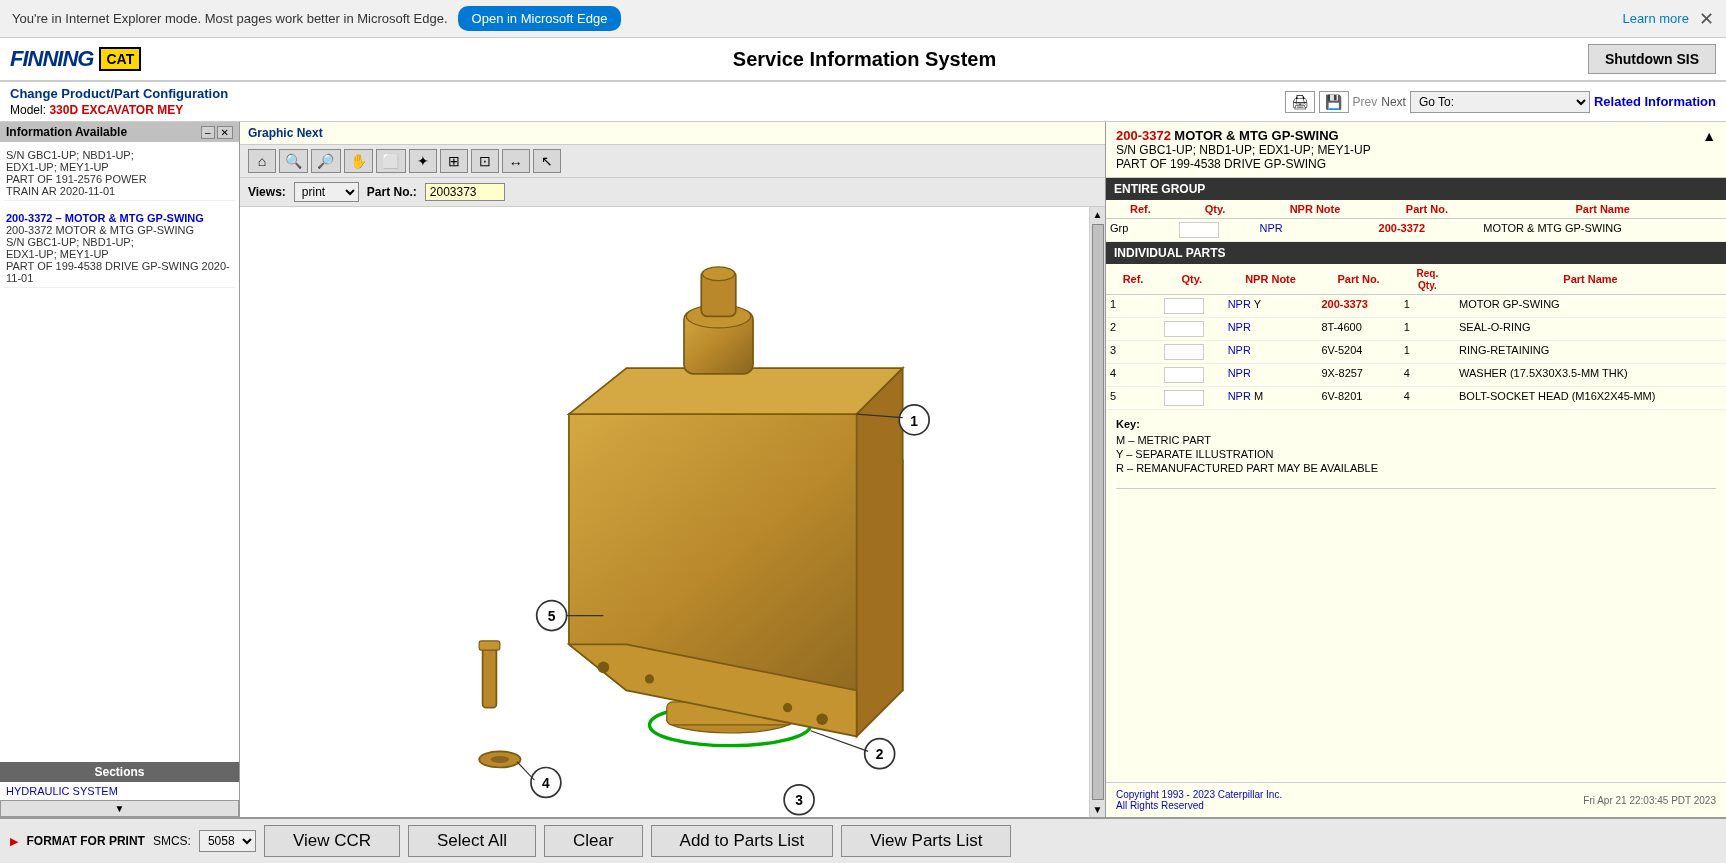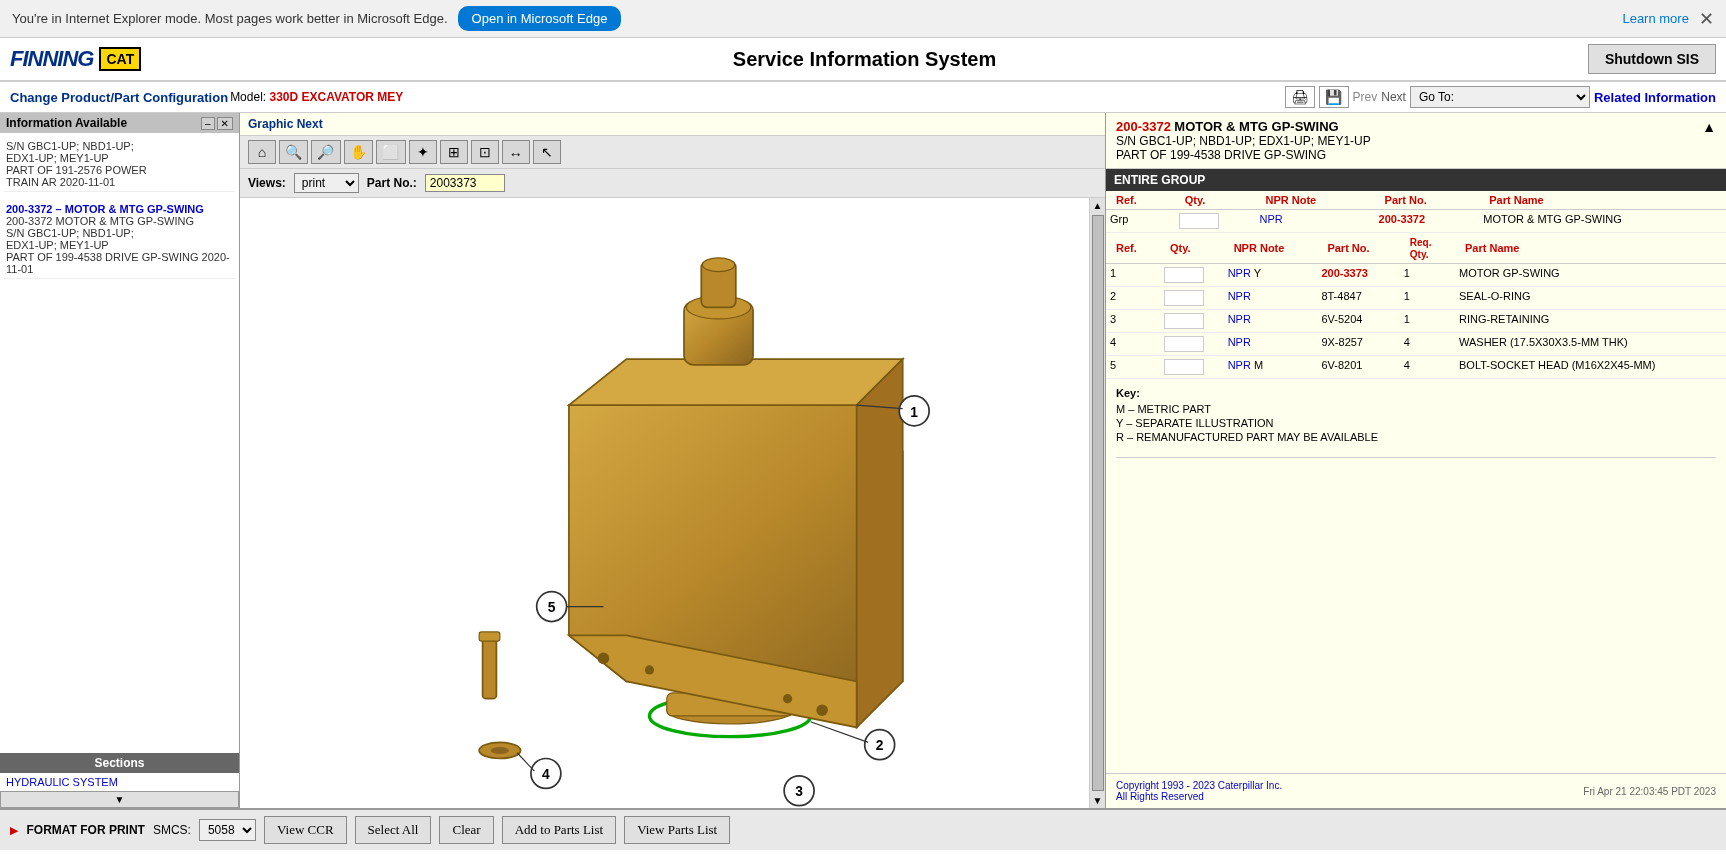--- a/index.html
+++ b/index.html
@@ -192,21 +192,21 @@
     .panel-collapse-btn { background: none; border: none; cursor: pointer; font-size: 14px; }
 
     .section-header {
       background: #333;
       color: #fff;
       font-weight: bold;
       font-size: 12px;
       padding: 4px 8px;
     }
     .parts-table { width: 100%; border-collapse: collapse; font-size: 11px; }
-    .parts-table th { background: #ffffee; color: #cc0000; font-weight: bold; padding: 3px 10px; text-align: left; border-bottom: 1px solid #ccc; font-size: 11px; }
+    .parts-table th { background: #ffffee; color: #cc0000; font-weight: bold; padding: 3px 10px; text-align: center; border-bottom: 1px solid #ccc; font-size: 11px; }
     .parts-table td { padding: 3px 4px; border-bottom: 1px solid #eee; vertical-align: top; }
     .npr-link { color: #0000cc; text-decoration: none; font-size: 11px; }
     .part-no-link { color: #cc0000; text-decoration: none; font-size: 11px; font-weight: bold; }
     .qty-input { width: 40px; border: 1px solid #ccc; font-size: 11px; padding: 1px; }
     .req-qty-header { color: #cc0000; font-weight: bold; font-size: 10px; }
 
     .key-section { padding: 8px 10px; font-size: 11px; }
     .key-title { font-weight: bold; margin-bottom: 4px; }
     .key-item { margin: 2px 0; }
     .copyright-section {
@@ -228,26 +228,25 @@
       border-top: 2px solid #999;
       padding: 6px 10px;
       display: flex;
       align-items: center;
       gap: 8px;
     }
     .format-label { font-size: 12px; font-weight: bold; }
     .smcs-label { font-size: 12px; }
     .smcs-select { font-size: 12px; padding: 2px 4px; border: 1px solid #888; }
     .bottom-btn {
-      padding: 5px 12px;
+      padding: 5px 28px;
       background: #e0e0e0;
       border: 1px solid #888;
-      font-size: 13px;
+      font-size: 17px;
       cursor: pointer;
-      font-family: Liberation Serif, serif;
     }
   </style>
 </head>
 <body>
 
 <div class="ie-banner">
   <div class="ie-banner-left">
     <span>You're in Internet Explorer mode. Most pages work better in Microsoft Edge.</span>
     <button class="ie-banner-btn">Open in Microsoft Edge</button>
   </div>
@@ -260,21 +259,21 @@
 <div class="top-header">
   <div class="logo-area">
     <span class="logo-finning">FINNING</span>
     <span class="logo-cat">CAT</span>
   </div>
   <span class="header-title">Service Information System</span>
   <button class="shutdown-btn">Shutdown SIS</button>
 </div>
 
 <div class="sub-header">
-  <div style="display:flex;gap:2px;">
+  <div style="display:flex;flex-direction:column;gap:2px;">
     <a href="#" class="change-product-link">Change Product/Part Configuration</a>
     <div>
       <span class="model-label">Model:</span>
       <span class="model-value">330D EXCAVATOR MEY</span>
     </div>
   </div>
   <div class="nav-icons">
     <button class="nav-icon-btn" title="Print">🖨</button>
     <button class="nav-icon-btn" title="Save">💾</button>
     <button class="nav-text-btn" style="color:#888;font-size:12px;">Prev</button>
@@ -436,20 +435,21 @@
         <tr>
           <td>Grp</td>
           <td><input type="text" class="qty-input" value="" style=""></td>
           <td><a href="#" class="npr-link">NPR</a></td>
           <td><a href="#" class="part-no-link">200-3372</a></td>
           <td>MOTOR &amp; MTG GP-SWING</td>
         </tr>
       </tbody>
     </table>
 
+    <div class="section-header">INDIVIDUAL PARTS</div>
     <table class="parts-table">
       <thead>
         <tr>
           <th>Ref.</th>
           <th>Qty.</th>
           <th>NPR Note</th>
           <th>Part No.</th>
           <th><span class="req-qty-header">Req.<br>Qty.</span></th>
           <th>Part Name</th>
         </tr>
@@ -460,21 +460,21 @@
           <td><input type="text" class="qty-input" value="" style=""></td>
           <td><a href="#" class="npr-link">NPR</a> Y</td>
           <td><a href="#" class="part-no-link">200-3373</a></td>
           <td>1</td>
           <td>MOTOR GP-SWING</td>
         </tr>
         <tr>
           <td>2</td>
           <td><input type="text" class="qty-input" value="" style=""></td>
           <td><a href="#" class="npr-link">NPR</a></td>
-          <td>8T-4847</td>
+          <td>8T-4600</td>
           <td>1</td>
           <td>SEAL-O-RING</td>
         </tr>
         <tr>
           <td>3</td>
           <td><input type="text" class="qty-input" value="" style=""></td>
           <td><a href="#" class="npr-link">NPR</a></td>
           <td>6V-5204</td>
           <td>1</td>
           <td>RING-RETAINING</td>

